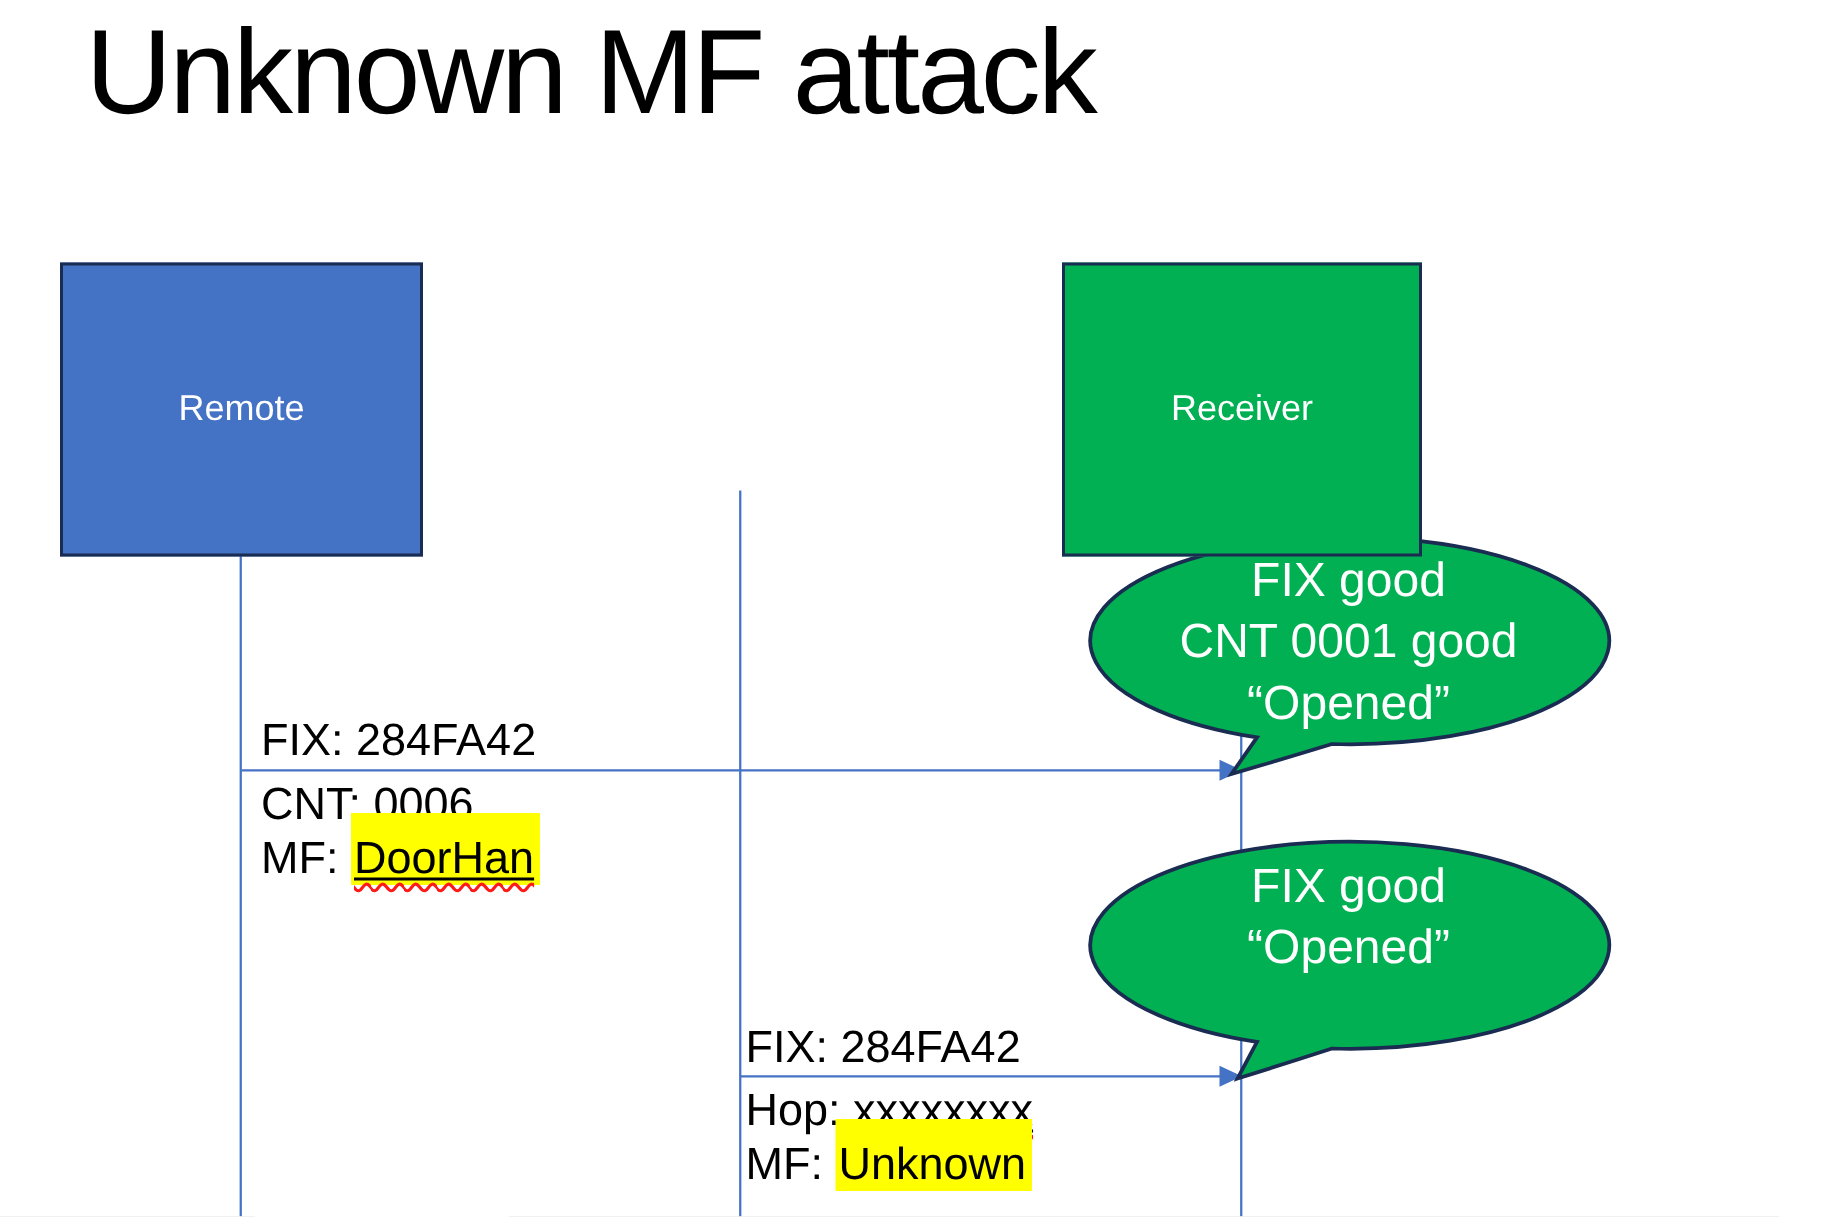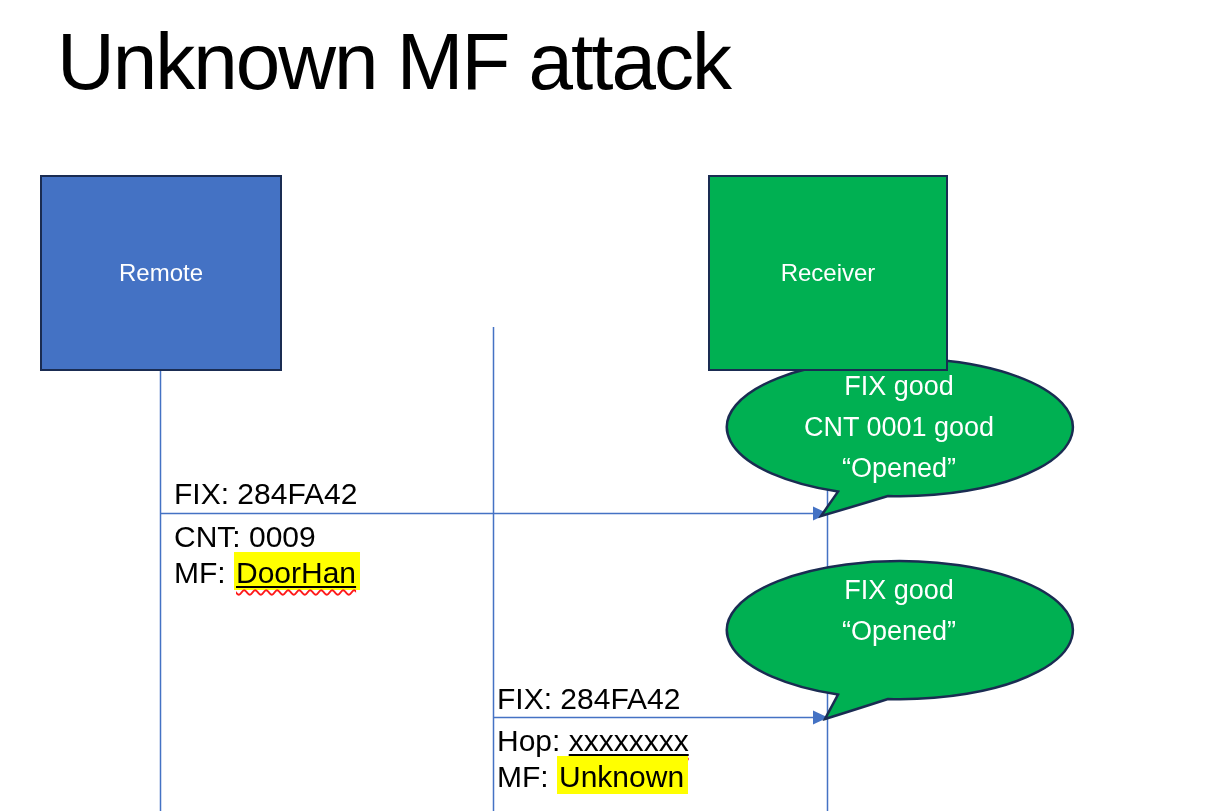--- a/index.html
+++ b/index.html
@@ -11,50 +11,50 @@
   html,body{background:#e8e8e8;}
   .slide{
     position:relative;width:1216px;height:811px;background:var(--background);
     overflow:hidden;font-family:"Liberation Sans",sans-serif;color:var(--body_text);
   }
   .svg-layer{position:absolute;left:0;top:0;width:1216px;height:811px;}
   .lifeline,.msgline{stroke:var(--line);stroke-width:1.5;fill:none;}
   .arrowhead{fill:var(--line);stroke:none;}
   .callout{fill:var(--green);stroke:var(--outline);stroke-width:2.5;}
   .title{
-    position:absolute;left:57px;top:16px;font-size:80px;font-weight:300;
+    position:absolute;left:57px;top:2px;font-size:80px;font-weight:300;
     letter-spacing:-2px;color:var(--title_text);white-space:nowrap;
   }
   .actor{
     position:absolute;top:175px;height:196px;border:2.5px solid var(--outline);
     display:flex;align-items:center;justify-content:center;
     color:var(--shape_text);font-size:24px;
   }
   .actor-remote{left:40px;width:242px;background:var(--blue);}
   .actor-flipper{left:373px;width:241px;background:var(--orange);}
   .actor-receiver{left:708px;width:240px;background:var(--green);}
   .msg-label{position:absolute;font-size:30px;white-space:nowrap;color:var(--body_text);}
   .msg-above-1{left:174px;top:477px;}
   .msg-below-1{left:174px;top:519px;line-height:36px;}
   .msg-above-2{left:497px;top:682px;}
   .msg-below-2{left:497px;top:723px;line-height:36px;}
-  .hl{background:var(--highlight);padding:4px 4px 1px 2px;}
+  .hl{background:var(--highlight);padding:14px 4px 1px 2px;}
   .u-wavy{
     text-decoration-line:underline;text-decoration-style:wavy;
     text-decoration-color:var(--squiggle);text-decoration-thickness:1.5px;
     text-underline-offset:6px;
   }
   .u-solid{
     text-decoration-line:underline;text-decoration-style:solid;
     text-decoration-color:var(--body_text);text-decoration-thickness:1.5px;
     text-underline-offset:3px;
   }
   .callout-text{
     position:absolute;left:744px;width:310px;text-align:center;
-    color:var(--shape_text);font-size:27px;line-height:41px;white-space:nowrap;
+    color:var(--shape_text);font-size:32px;line-height:41px;white-space:nowrap;
   }
   .callout-text-1{top:366px;}
   .callout-text-2{top:570px;}
 </style>
 </head>
 <body>
 
 <div class="slide">
 
   <svg class="svg-layer" width="1216" height="811" viewBox="0 0 1216 811" xmlns="http://www.w3.org/2000/svg">
@@ -76,21 +76,21 @@
 
   <div class="actor actor-remote">
     <span>Remote</span>
   </div>
   <div class="actor actor-receiver">
     <span>Receiver</span>
   </div>
 
   <div class="msg-label msg-above-1">FIX: 284FA42</div>
   <div class="msg-label msg-below-1">
-    <div><span>CNT: </span><span>0009</span></div>
+    <div><span>CNT: </span><span>0006</span></div>
     <div><span>MF: </span><span class="hl u-wavy"><span class="u-solid">DoorHan</span></span></div>
   </div>
 
   <div class="msg-label msg-above-2">FIX: 284FA42</div>
   <div class="msg-label msg-below-2">
     <div><span>Hop: </span><span class="u-wavy"><span class="u-solid">xxxxxxxx</span></span></div>
     <div><span>MF: </span><span class="hl"><span>Unknown</span></span></div>
   </div>
 
   <div class="callout-text callout-text-1">

